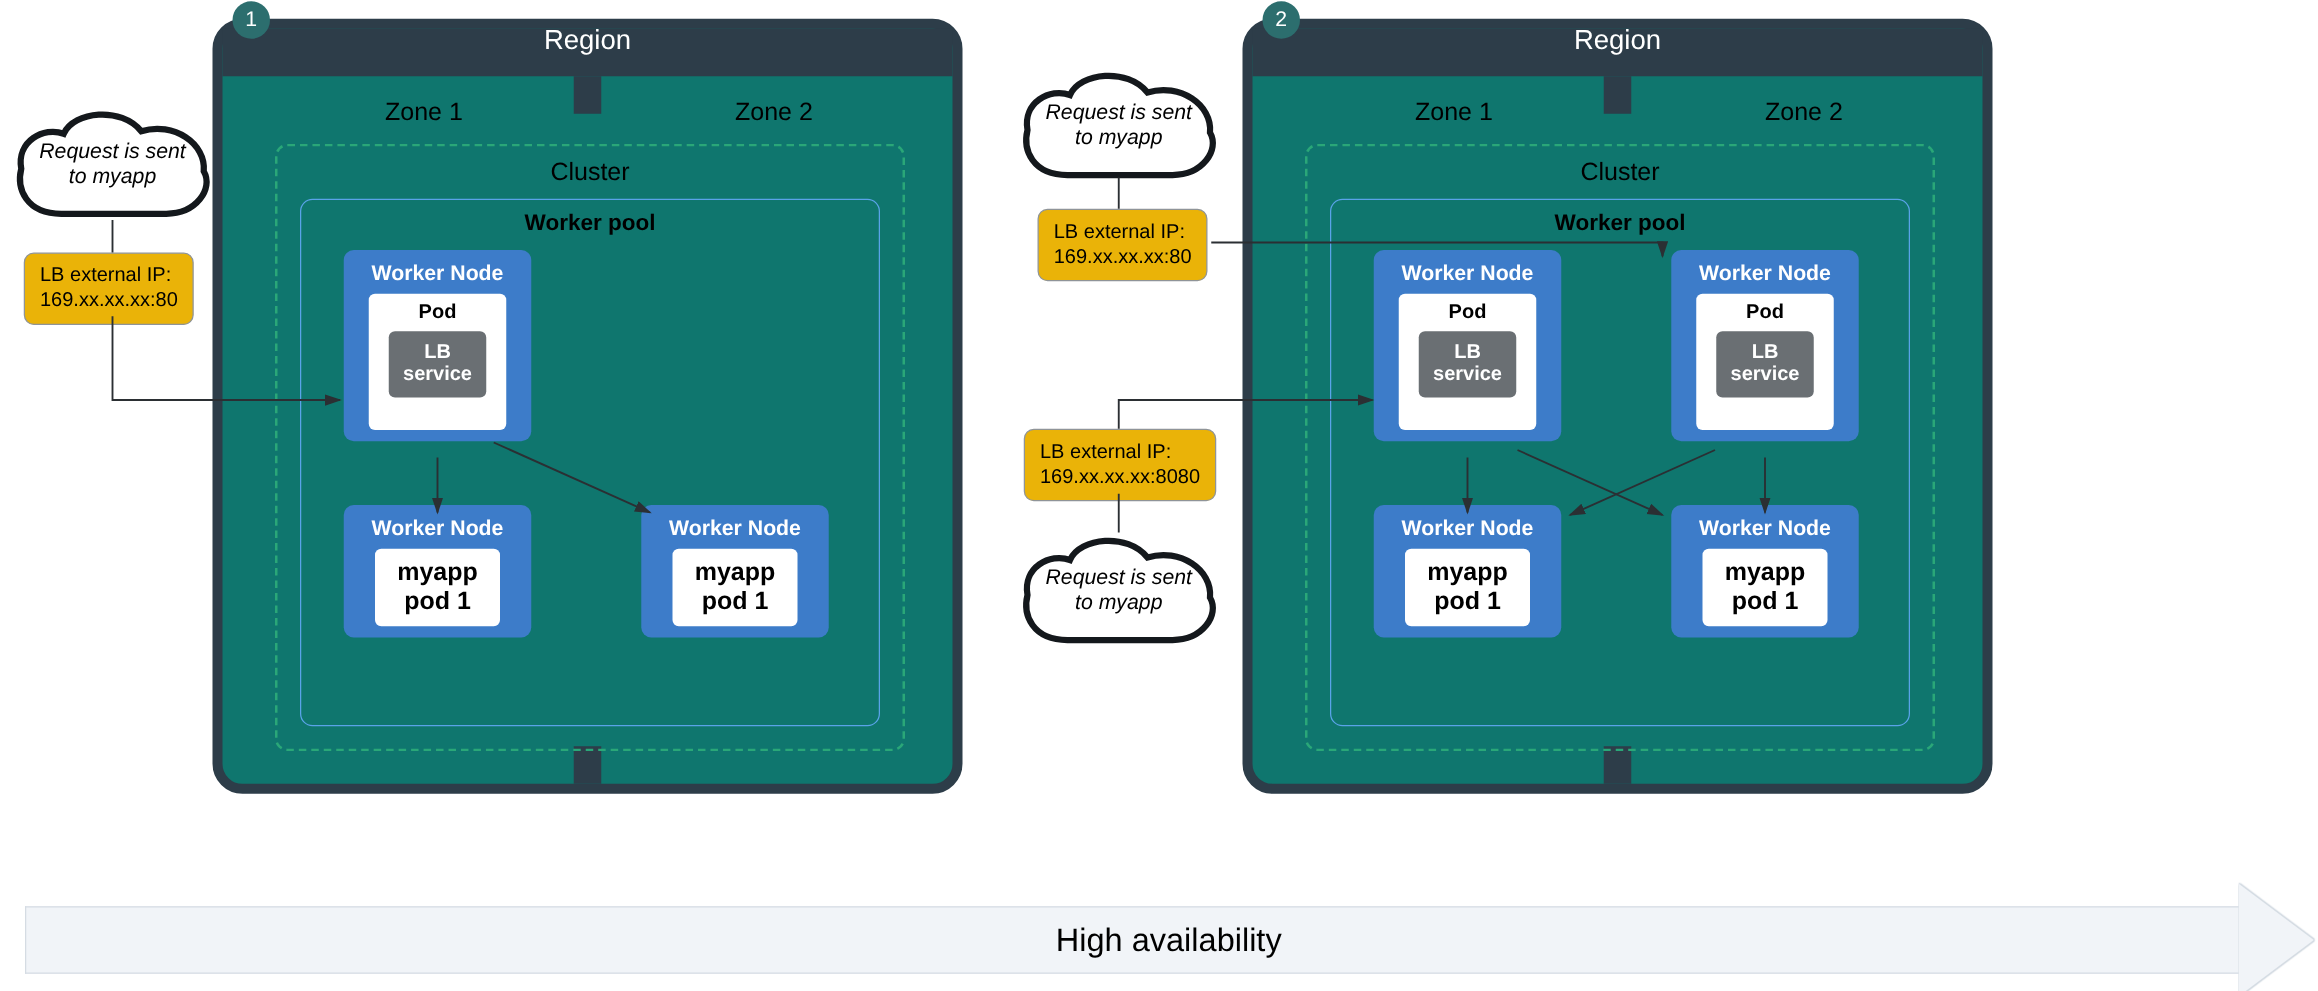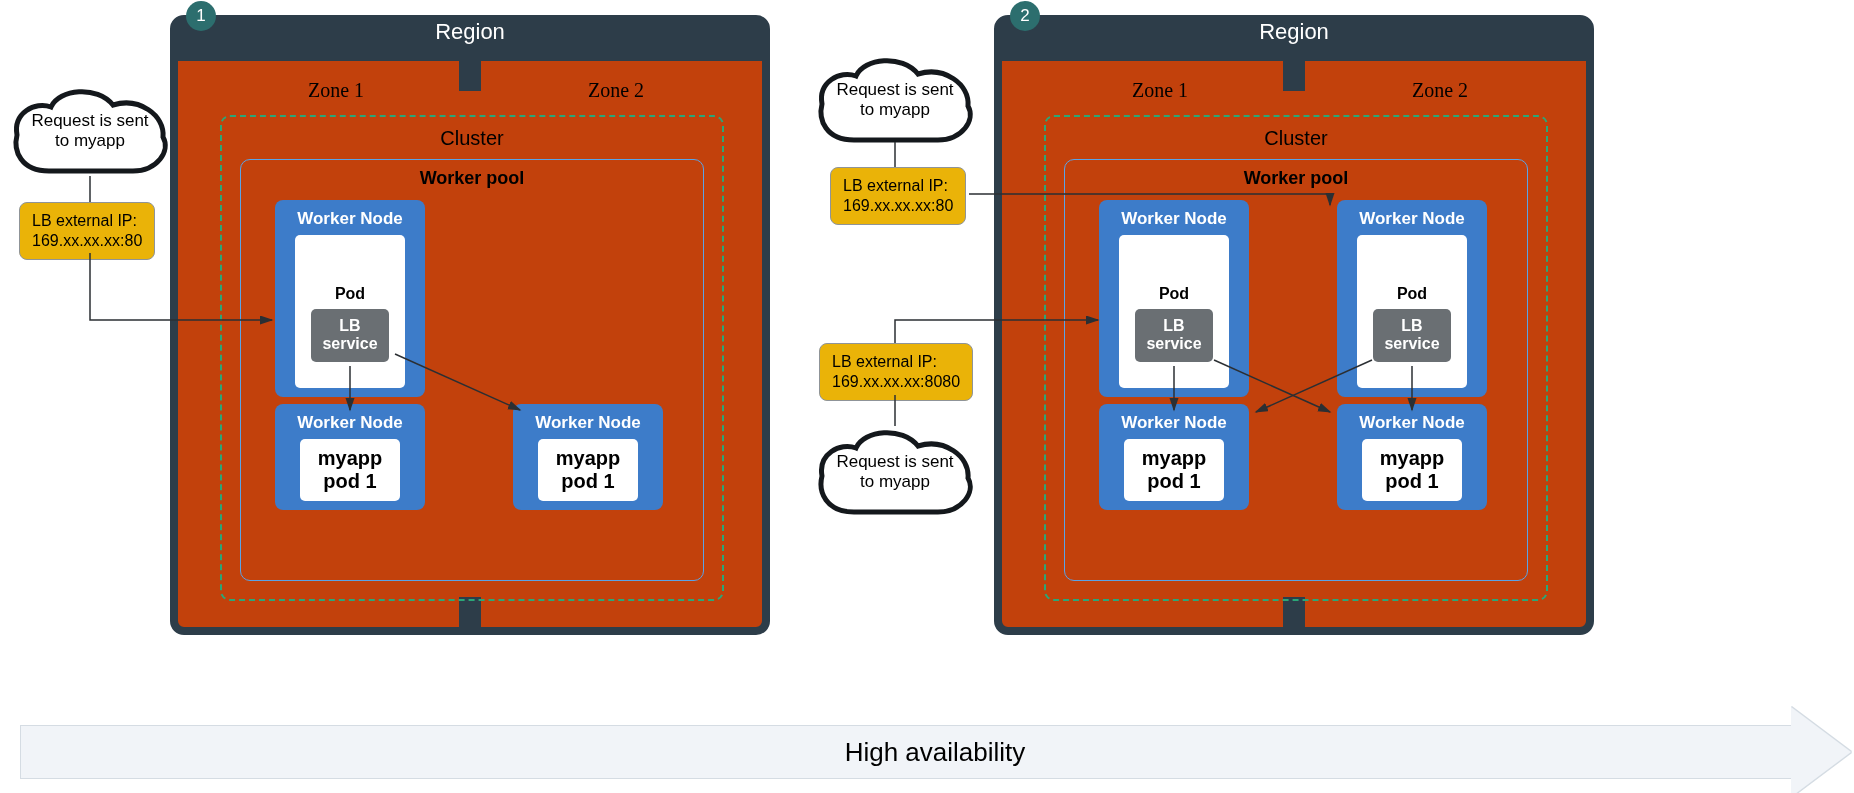--- a/index.html
+++ b/index.html
@@ -7,42 +7,41 @@
     font-family: "Segoe UI", Arial, sans-serif;
     background: #ffffff;
     width: 1854px;
     height: 793px;
     position: relative;
     color: #000;
   }
   .region-box {
     position: absolute;
     border: 8px solid #2d3d49;
-    border-radius: 14px;
-    background: #c2410c;
+    border-radius: 24px;
+    background: #0f766e;
   }
   .region-title {
     position: absolute;
     top: -4px;
     left: 50%;
     transform: translateX(-50%);
     font-size: 22px;
     color: #fff;
   }
   .region-header {
     position: absolute;
     top: 0; left:0; right:0;
     height: 38px;
     background: #2d3d49;
   }
   .zone-label {
     position: absolute;
     font-size: 20px;
     top: 56px;
-    font-family: Liberation Serif, serif;
   }
   .divider {
     position: absolute;
     background: #2d3d49;
   }
   .cluster-box {
     position: absolute;
     border: 2px dashed #2aa778;
     border-radius: 10px;
   }
@@ -77,21 +76,21 @@
     font-size: 17px;
     margin-bottom: 6px;
   }
   .pod-box {
     background: #fff;
     color: #000;
     border-radius: 5px;
     padding: 6px 6px 10px 6px;
     margin: 0 auto;
   }
-  .pod-title { font-size: 16px; margin-top: 44px; }
+  .pod-title { font-size: 16px; }
   .lb-service-box {
     background: #6a6f73;
     color: #fff;
     border-radius: 5px;
     margin: 6px auto 16px auto;
     padding: 8px 6px;
     font-size: 16px;
     line-height: 1.15;
   }
   .myapp-pod {
@@ -101,20 +100,21 @@
     margin-top: 6px;
     padding: 8px 6px;
     font-size: 20px;
     line-height: 1.15;
   }
   .cloud {
     position: absolute;
     text-align: center;
     font-size: 17px;
     line-height: 1.2;
+    font-style: italic;
   }
   .cloud svg { position: absolute; top:0; left:0; }
   .cloud .cloud-text {
     position: relative;
     z-index: 2;
     padding-top: 32px;
   }
   .lb-ip-box {
     position: absolute;
     background: #eab308;

